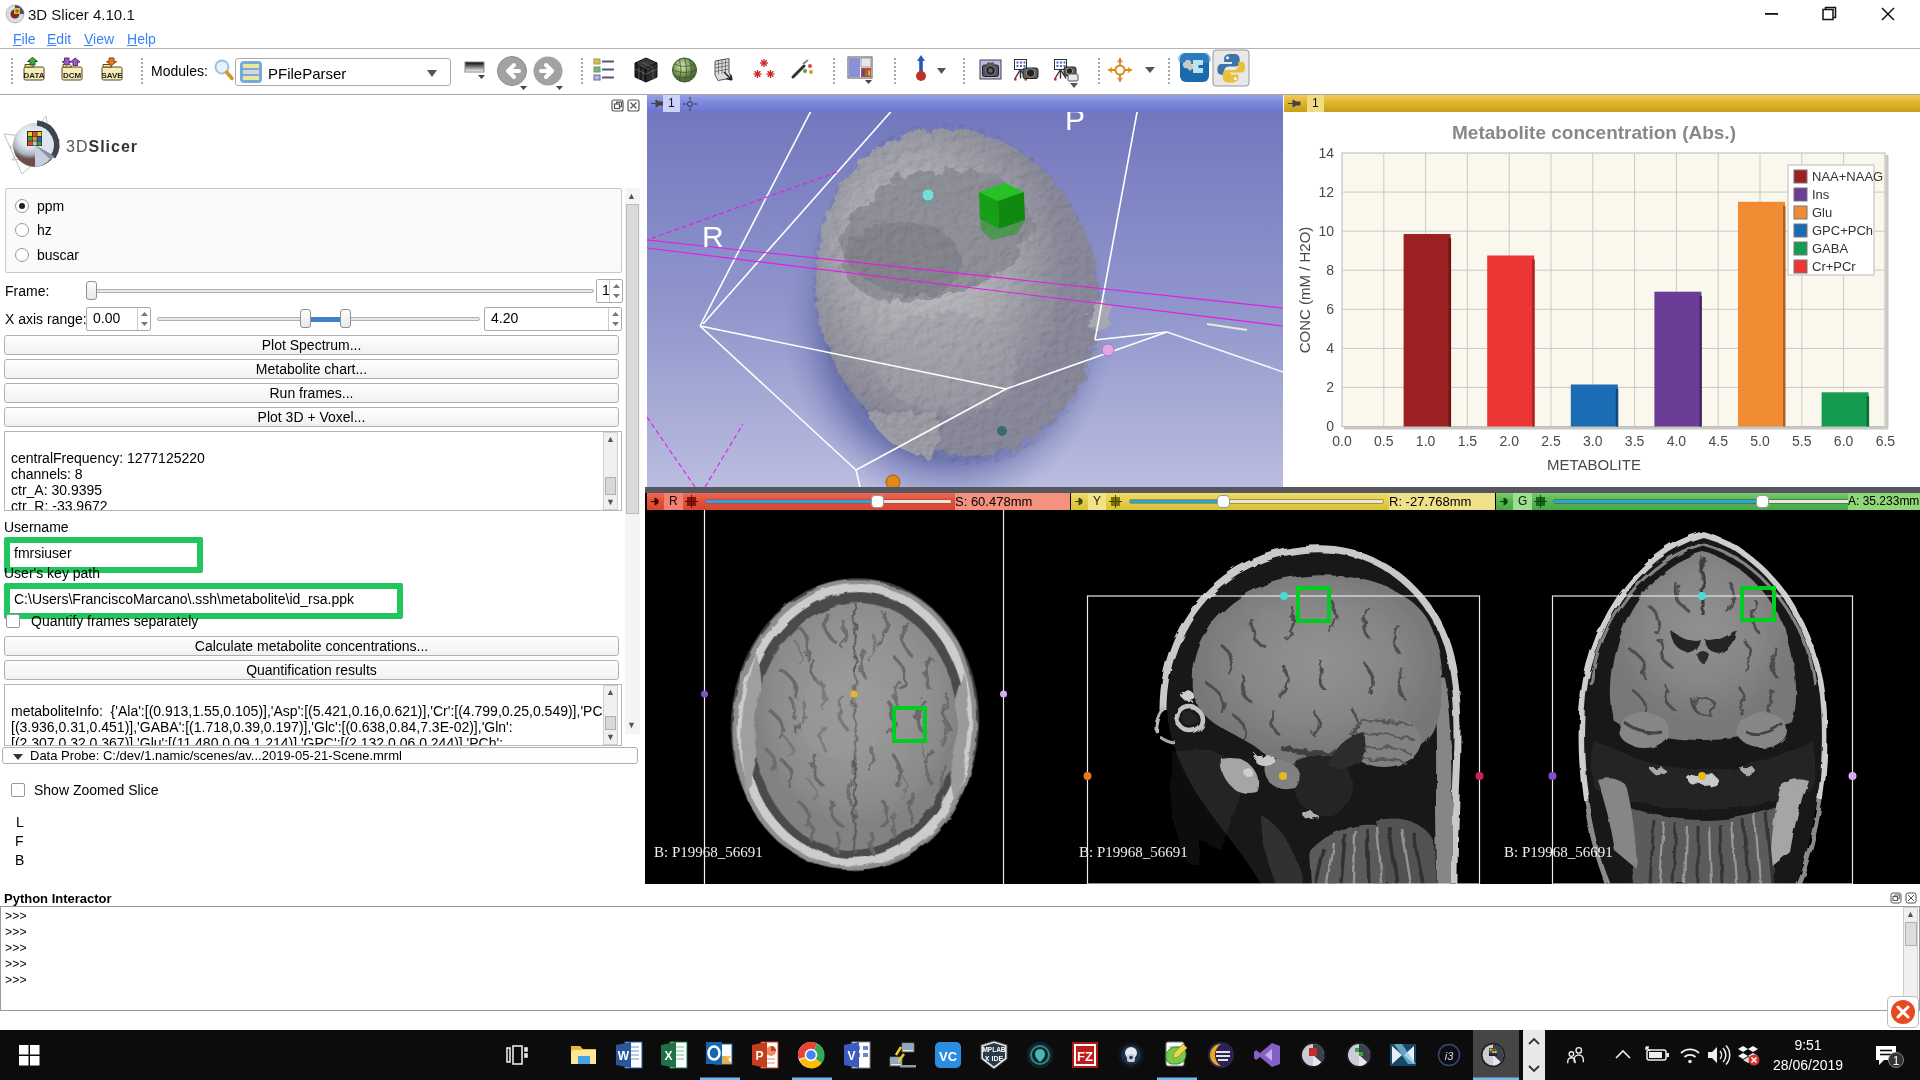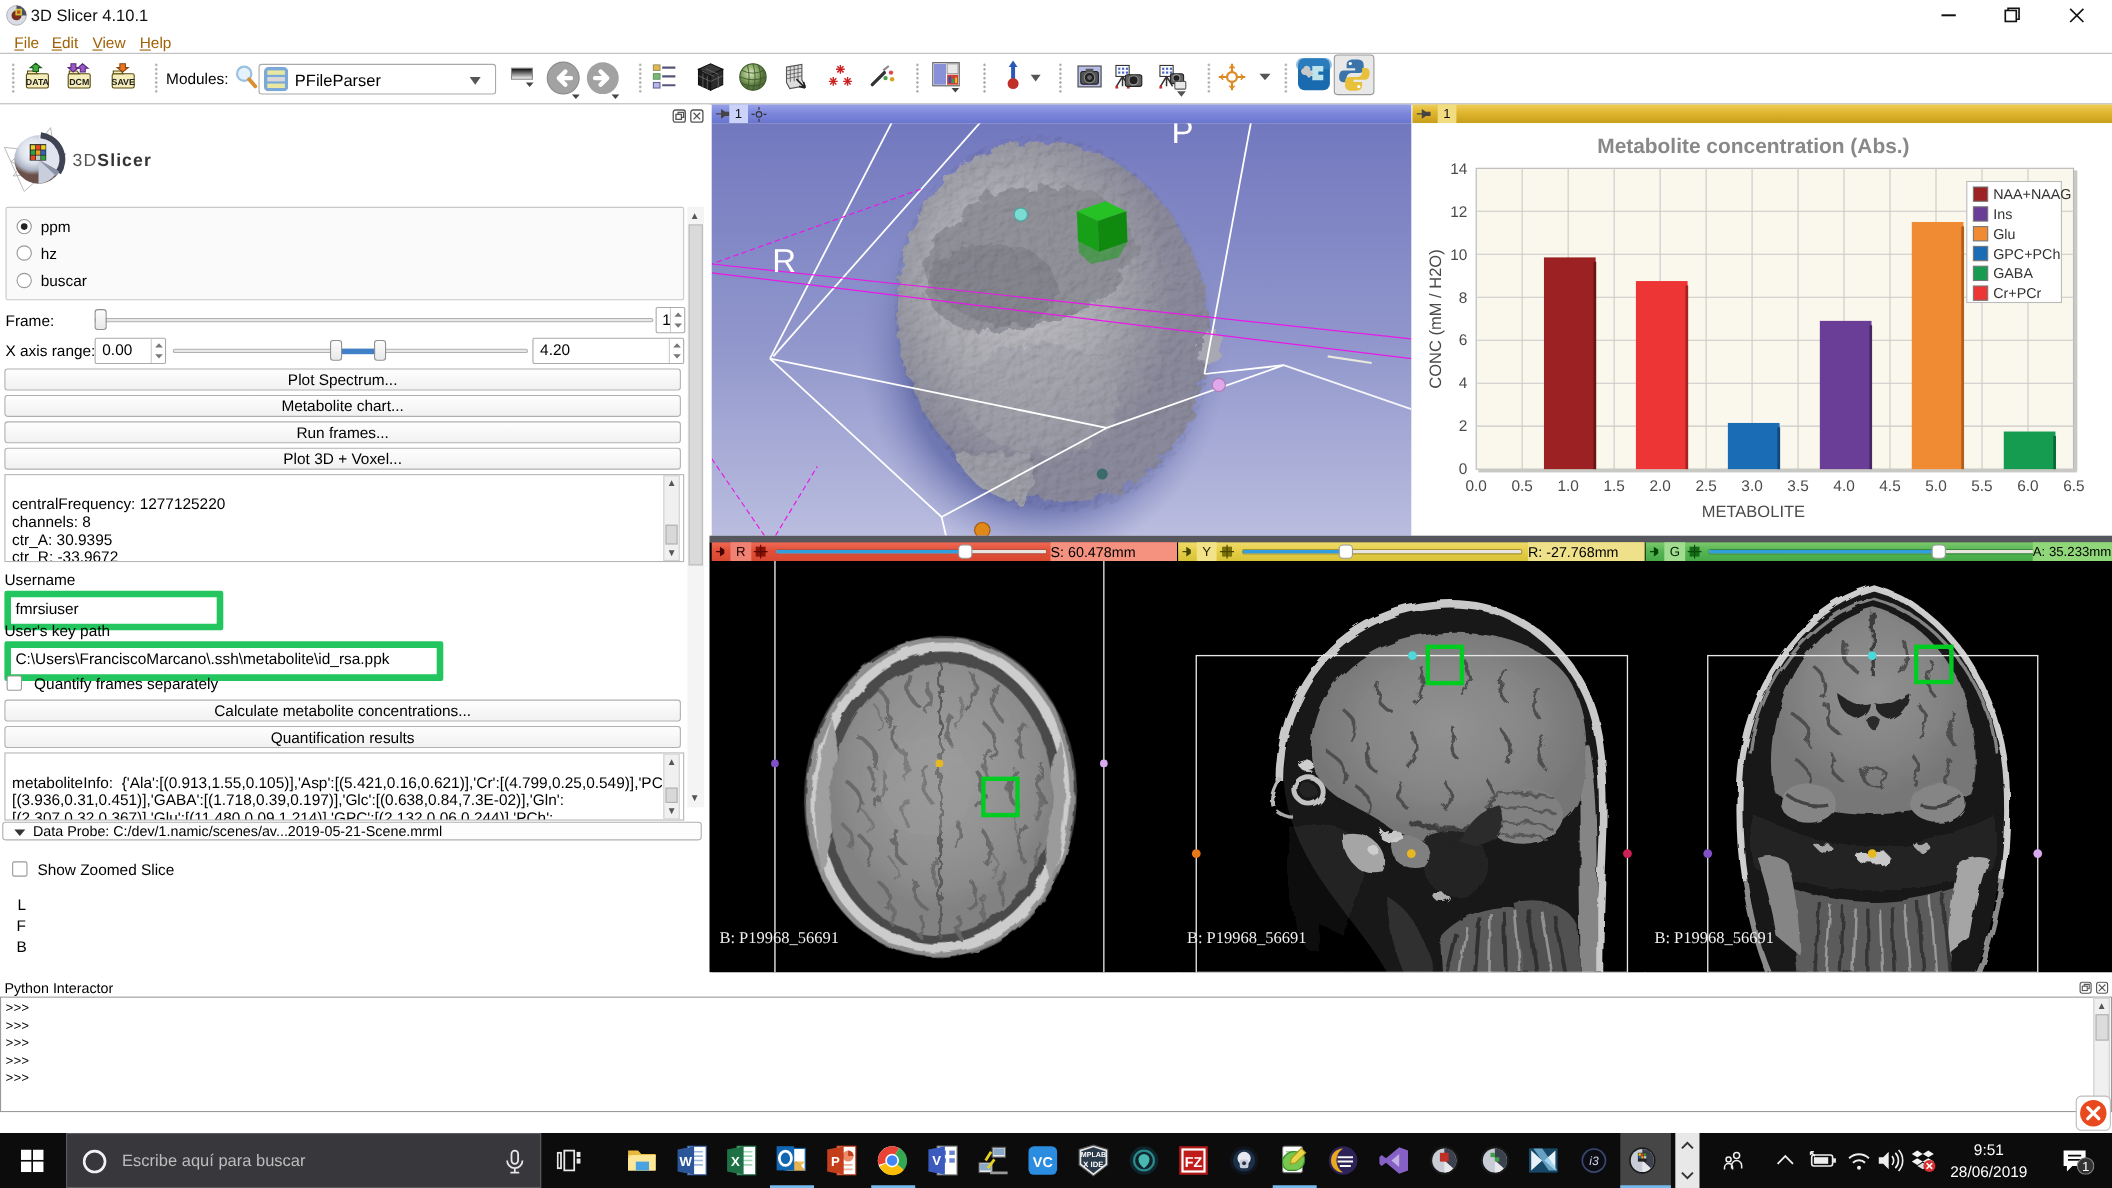--- a/index.html
+++ b/index.html
@@ -3,21 +3,21 @@
 <meta charset="utf-8">
 <style>
 * { margin:0; padding:0; box-sizing:border-box; }
 html,body { width:1920px; height:1080px; }
 body { font-family:"Liberation Sans",sans-serif; position:relative; background:#fff; overflow:hidden; font-size:13px; color:#000; }
 .abs { position:absolute; }
 
 #titlebar { left:0; top:0; width:1920px; height:29px; background:#fff; }
 #title-text { left:28px; top:6px; font-size:15px; color:#111; }
 #menubar { left:0; top:29px; width:1920px; height:19px; background:#fff; }
-.menu-item { position:absolute; top:2px; font-size:14px; color:#a16207; }
+.menu-item { position:absolute; top:2px; font-size:14px; color:#3b82f6; }
 #menusep { left:0; top:48px; width:1920px; height:1px; background:#b4b4b4; }
 #toolbar { left:0; top:49px; width:1920px; height:45px; background:#fff; }
 #toolsep { left:0; top:94px; width:1920px; height:1px; background:#a8a8a8; }
 .tsep { position:absolute; top:8px; width:4px; height:28px;
   background-image:radial-gradient(circle, #aaa 1px, transparent 1.2px);
   background-size:4px 4px; }
 
 #modcombo { left:235px; top:58px; width:216px; height:28px; border:1px solid #aaa; border-radius:3px; background:#fff; }
 
 #leftpanel { left:0; top:95px; width:645px; height:789px; background:#fff; }
@@ -45,21 +45,21 @@
 #bargreen { left:1496px; top:493px; width:424px; background:linear-gradient(#7cc96c,#58b654 45%,#46a948); }
 .vb-num { position:absolute; top:0; height:17px; padding:0 5px; font-size:12px; line-height:17px; color:#111; }
 
 #view3d { left:647px; top:112px; width:636px; height:375px; background:linear-gradient(#7278be, #9298cc 55%, #babddf); overflow:hidden; }
 #viewchart { left:1284px; top:112px; width:636px; height:375px; background:#fff; overflow:hidden; }
 #splitter { left:645px; top:487px; width:1275px; height:6px; background:#55565e; }
 #splitter2 { left:0px; top:884px; width:1920px; height:4px; background:#fff; }
 
 .slice { position:absolute; top:510px; height:374px; background:#000; overflow:hidden; }
 
-#pylabel { left:4px; top:891px; font-size:13px; }
+#pylabel { left:4px; top:891px; font-size:13px;font-weight:bold; }
 #pyconsole { left:0px; top:906px; width:1920px; height:105px; background:#fff; border:1px solid #9a9a9a; font-family:"Liberation Mono",monospace; font-size:12px; line-height:16px; padding:2px 4px; color:#000; }
 
 #taskbar { left:0; top:1030px; width:1920px; height:50px; background:#0c0c0c; }
 #searchbox { position:absolute; left:60px; top:0; width:432px; height:50px; background:#38383c; border:1px solid #5c5c60; }
 #clock { position:absolute; left:1768px; top:5px; width:80px; color:#fff; font-size:14px; text-align:center; line-height:20px; }
 </style>
 </head>
 <body>
 
 <div class="abs" id="titlebar"></div>
@@ -1021,30 +1021,20 @@
 
 <div class="abs" id="taskbar">
 
   <svg class="abs" style="left:19px;top:15px" width="21" height="21" viewBox="0 0 21 21" fill="#fff">
     <rect x="0" y="0" width="9.5" height="9.5"></rect>
       <rect x="11" y="0" width="9.5" height="9.5"></rect>
     <rect x="0" y="11" width="9.5" height="9.5"></rect>
       <rect x="11" y="11" width="9.5" height="9.5"></rect>
   </svg>
 
-  <div id="searchbox">
-    <svg class="abs" style="left:13px;top:13px" width="24" height="24">
-        <circle cx="12" cy="12" r="9.5" fill="none" stroke="#f2f2f2" stroke-width="2.4"></circle>
-      </svg>
-    <div class="abs" style="left:50px;top:16px;font-size:15px;color:#bdbdbd">Escribe aquí para buscar</div>
-    <svg class="abs" style="left:395px;top:13px" width="24" height="24" viewBox="0 0 24 24" fill="none" stroke="#e8e8e8" stroke-width="1.6">
-      <rect x="9" y="2" width="6" height="12" rx="3"></rect>
-      <path d="M5 11 a7 7 0 0 0 14 0 M12 18 v4 M8 22 h8"></path>
-    </svg>
-  </div>
 
   <svg class="abs" style="left:506px;top:14px" width="22" height="22" viewBox="0 0 22 22" fill="none" stroke="#e8e8e8" stroke-width="1.6">
     <rect x="1" y="4" width="3" height="14"></rect>
       <rect x="7" y="2" width="9" height="18"></rect>
       <rect x="19" y="4" width="2" height="3" fill="#e8e8e8"></rect>
       <rect x="19" y="10" width="2" height="3" fill="#e8e8e8"></rect>
   </svg>
   <svg class="abs" style="left:556px;top:0" width="970" height="50" viewBox="0 0 970 50">
 
     <rect x="917" y="0" width="46" height="50" fill="#464646"></rect>

